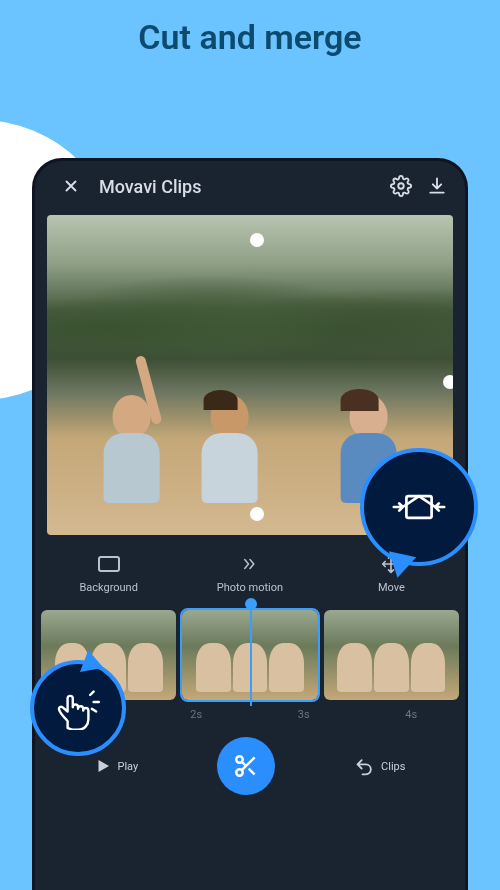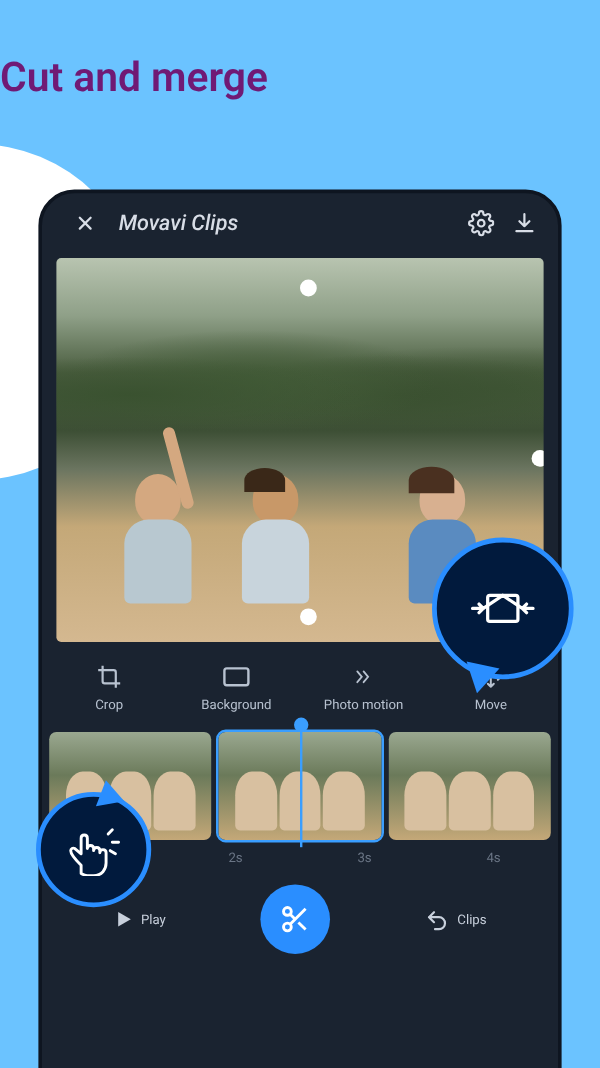--- a/index.html
+++ b/index.html
@@ -14,26 +14,26 @@
   .bg-circle {
     position: absolute;
     width: 280px;
     height: 280px;
     background: #fff;
     border-radius: 50%;
     top: 120px;
     left: -160px;
   }
   .headline {
-    text-align: left;
-    color: #701a75;
+    text-align: center;
+    color: #0c4a6e;
     font-size: 34px;
     font-weight: 600;
     line-height: 1.15;
-    padding-top: 46px;
+    padding-top: 18px;
     position: relative;
     z-index: 2;
   }
   .phone {
     position: absolute;
     top: 158px;
     left: 50%;
     transform: translateX(-50%);
     width: 436px;
     height: 760px;
@@ -42,21 +42,20 @@
     border: 3px solid #0e1520;
     overflow: hidden;
     z-index: 3;
   }
   .topbar {
     display: flex;
     align-items: center;
     height: 50px;
     padding: 0 14px;
     color: #d8dde6;
-    font-style: italic;
   }
   .topbar .title {
     flex: 1;
     font-size: 18px;
     font-weight: 500;
     padding-left: 14px;
   }
   .icon-btn {
     width: 28px;
     height: 28px;
@@ -352,28 +351,20 @@
         </div>
     </div>
     <div class="selection-dot" style="top:18px; left:50%;"></div>
     <div class="selection-dot" style="top:50%; right:-4px;"></div>
     <div class="selection-dot" style="bottom:14px; left:50%;"></div>
   </div>
 
   <div class="tool-row">
     <div class="tool">
       <div class="ticon">
-        <svg width="22" height="22" viewBox="0 0 24 24" fill="none" stroke="currentColor" stroke-width="2">
-            <path d="M6 2v14a2 2 0 0 0 2 2h14M2 6h14a2 2 0 0 1 2 2v14"></path>
-          </svg>
-      </div>
-      <span>Crop</span>
-    </div>
-    <div class="tool">
-      <div class="ticon">
         <svg width="24" height="18" viewBox="0 0 24 18" fill="none" stroke="currentColor" stroke-width="2">
             <rect x="2" y="2" width="20" height="14" rx="2"></rect>
           </svg>
       </div>
       <span>Background</span>
     </div>
     <div class="tool">
       <div class="ticon">
         <svg width="24" height="18" viewBox="0 0 24 24" fill="none" stroke="currentColor" stroke-width="2" stroke-linecap="round">
             <path d="M5 6l5 6-5 6M12 6l5 6-5 6"></path>

